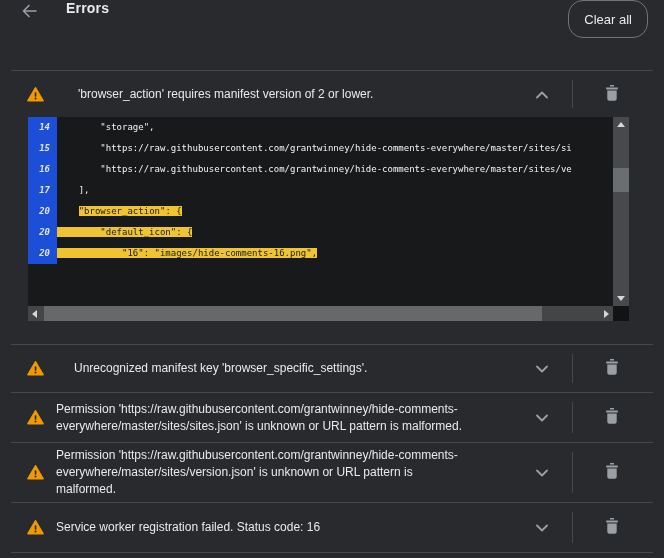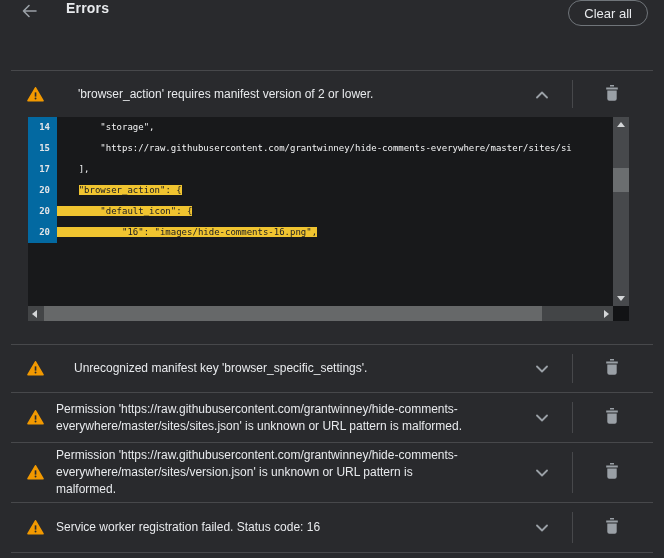--- a/index.html
+++ b/index.html
@@ -9,21 +9,21 @@
     font-family:"Liberation Sans", sans-serif;
     color:#e8eaed;
     position:relative;
   }
   
   .header { height:56px; display:flex; align-items:flex-start; padding:0 16px 0 17px; }
   .back-btn { width:24px; height:24px; display:flex; align-items:center; justify-content:center;
               background:none; border:none; cursor:pointer; }
   .page-title { font-size:14px; font-weight:bold; color:#e8eaed; margin-left:25px; letter-spacing:.2px; }
   .clear-all {
-    margin-left:auto; height:26px; padding:0 15px; border-radius:15px;
+    margin-left:auto; height:38px; padding:0 15px; border-radius:15px;
     background:transparent; border:1px solid #70757a; color:#e8eaed;
     font-size:13px; font-family:"Liberation Sans", sans-serif; cursor:pointer;
   }
   .spacer-top { height:14px; }
   .divider { height:1px; background:#47484b; margin:0 11px; }
   
   .err-row { position:relative; display:flex; align-items:center; padding-left:27px; }
   .err-row .warn { flex:0 0 17px; height:17px; margin-right:12px; }
   .err-msg { font-size:12px; line-height:17px; color:#e8eaed; white-space:pre-line; max-width:460px; }
   .chev-btn { position:absolute; left:532px; top:50%; transform:translateY(-50%);
@@ -33,22 +33,22 @@
   .vsep { position:absolute; left:572px; top:9px; bottom:9px; width:1px; background:#47484b; }
   .trash-btn { position:absolute; left:601px; top:50%; transform:translateY(-50%);
                width:22px; height:22px; background:none; border:none; cursor:pointer;
                display:flex; align-items:center; justify-content:center; }
   .h46 { height:46px;gap:22px; } .h47 { height:47px;gap:18px; } .h49 { height:49px; } .h59 { height:59px; }
   
   .code-block { position:relative; margin-left:28px; width:601px; height:204px; background:#18191b; }
   .code-lines { position:absolute; top:0; left:0; right:16px; bottom:15px; overflow:hidden; }
   .code-line { display:flex; height:21px; line-height:21px;
                font-family:"DejaVu Sans Mono", monospace; font-size:9px; white-space:pre; }
-  .ln { flex:0 0 29px; background:#0369a1; color:#e3e5e8; font-weight:bold;
-        text-align:right; padding-right:7px; }
+  .ln { flex:0 0 29px; background:#1d4ed8; color:#e3e5e8; font-weight:bold;
+        text-align:right; padding-right:7px;font-style:italic; }
   .ct { color:#f4f5f6; padding-left:0; }
   .hl { background:#f0c430; color:#202124; }
   
   .vscroll { position:absolute; top:0; right:0; width:16px; height:189px; background:#47494c; }
   .vthumb { position:absolute; left:0; top:51px; width:16px; height:24px; background:#6b6e70; }
   .sb-arrow { position:absolute; width:0; height:0; }
   .a-up   { left:4px; top:5px;    border-left:4px solid transparent; border-right:4px solid transparent; border-bottom:5px solid #d4d6d8; }
   .a-down { left:4px; bottom:5px; border-left:4px solid transparent; border-right:4px solid transparent; border-top:5px solid #d4d6d8; }
   .hscroll { position:absolute; left:0; bottom:0; height:15px; width:585px; background:#434547; }
   .hthumb { position:absolute; top:0; left:16px; height:15px; width:498px; background:#666869; }
@@ -98,20 +98,21 @@
           <path d="M5 0 h4 v1.6 h-4 z M1.2 2.4 h11.6 v2 h-11.6 z M2.3 5.4 h9.4 v8.4 a2 2 0 0 1 -2 2 h-5.4 a2 2 0 0 1 -2 -2 z" fill="#9aa0a6"></path>
         </svg>
     </span>
   </button>
 </div>
 
 <div class="code-block">
   <div class="code-lines">
     <div class="code-line"><span class="ln">14</span><span class="ct"><span>        "storage",</span><span></span></span></div>
     <div class="code-line"><span class="ln">15</span><span class="ct"><span>        "https://raw.githubusercontent.com/grantwinney/hide-comments-everywhere/master/sites/si</span><span></span></span></div>
+    <div class="code-line"><span class="ln">16</span><span class="ct"><span>        "https://raw.githubusercontent.com/grantwinney/hide-comments-everywhere/master/sites/ve</span><span></span></span></div>
     <div class="code-line"><span class="ln">17</span><span class="ct"><span>    ],</span><span></span></span></div>
     <div class="code-line"><span class="ln">20</span><span class="ct"><span>    </span><span class="hl">"browser_action": {</span></span></div>
     <div class="code-line"><span class="ln">20</span><span class="ct"><span></span><span class="hl">        "default_icon": {</span></span></div>
     <div class="code-line"><span class="ln">20</span><span class="ct"><span></span><span class="hl">            "16": "images/hide-comments-16.png",</span></span></div>
   </div>
   <div class="vscroll">
     <span class="sb-arrow a-up"></span>
     <div class="vthumb"></div>
     <span class="sb-arrow a-down"></span>
   </div>

